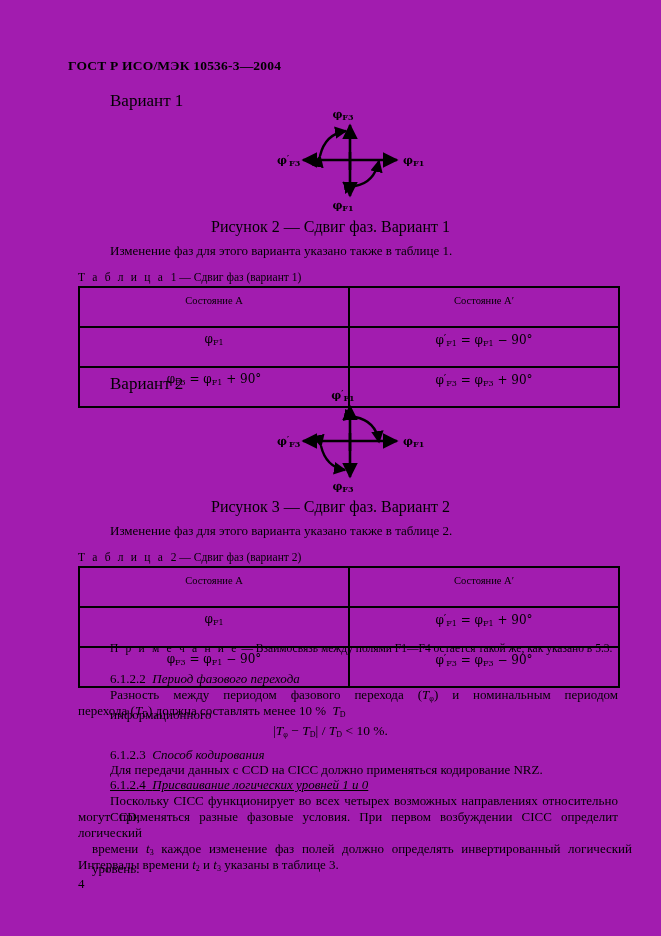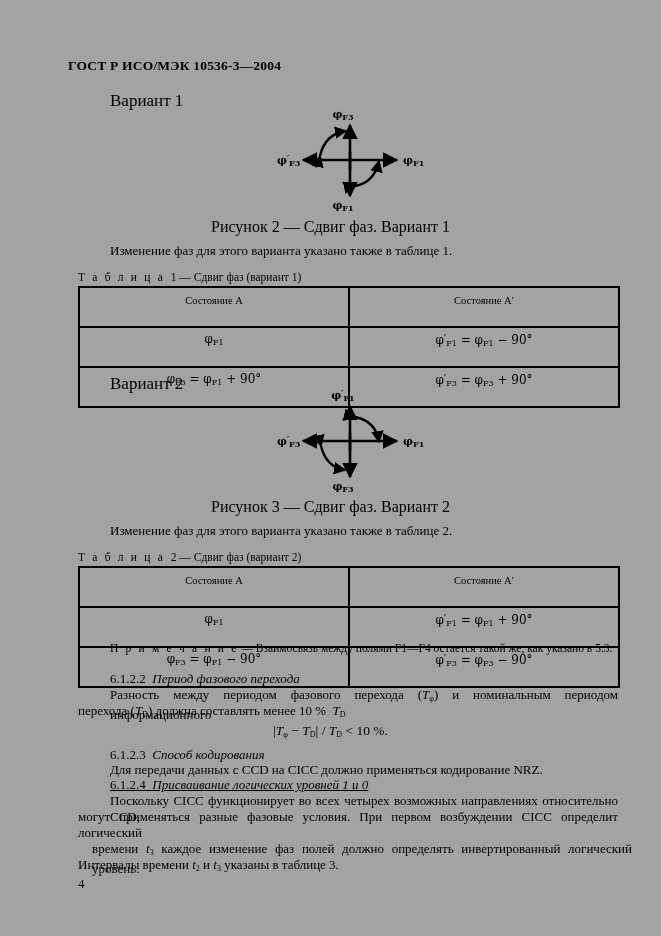--- a/index.html
+++ b/index.html
@@ -8,21 +8,21 @@
     background: #ffffff;
   }
   body {
     font-family: "Liberation Serif", "DejaVu Serif", serif;
     color: #000;
   }
   #page {
     position: relative;
     width: 661px;
     height: 936px;
-    background: #a3a3a3;
+    background: #a21caf;
     overflow: hidden;
   }
 
   
   .doc-header {
     position: absolute;
     left: 68px;
     top: 58px;
     font-weight: bold;
     font-size: 13.5px;

